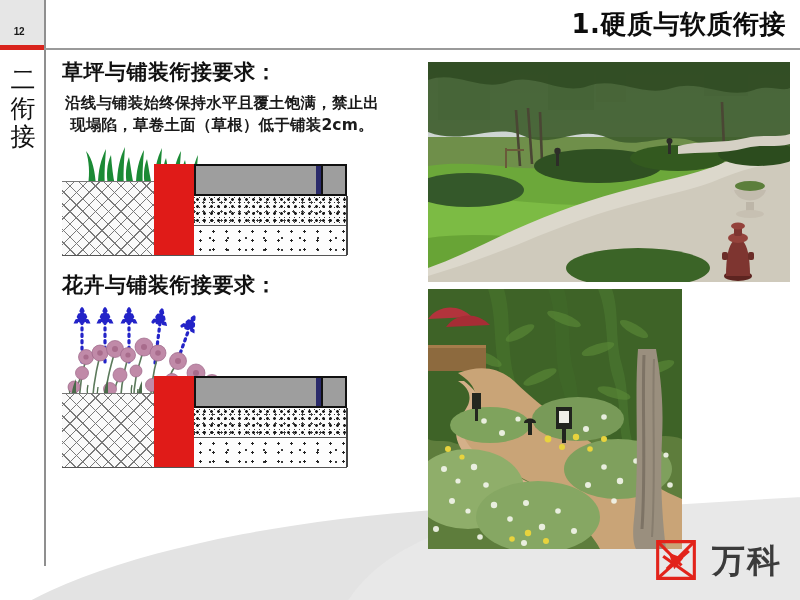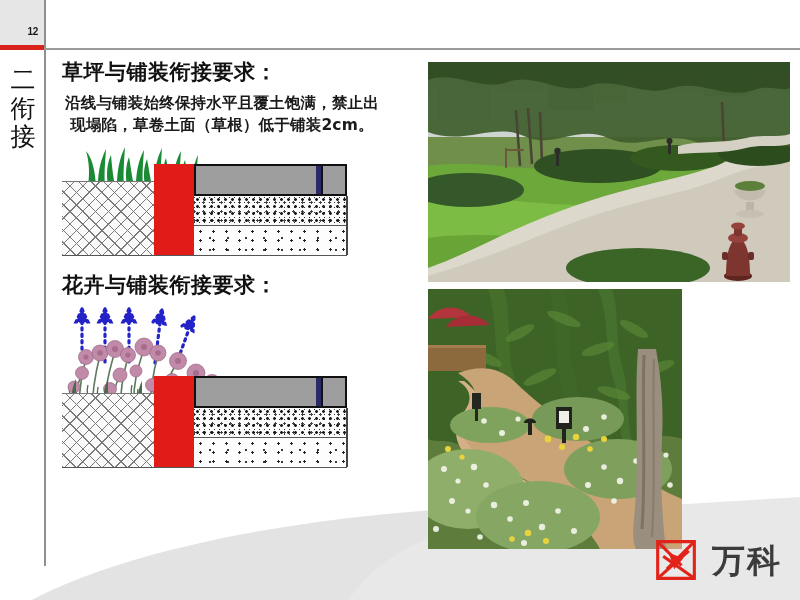--- a/index.html
+++ b/index.html
@@ -42,21 +42,21 @@
     position: absolute;
     left: 0; top: 0;
     width: 44px; height: 45px;
     background: #e6e6e6;
     z-index: 3;
   }
   .sidebar-page-num {
     position: absolute;
     left: 0; top: 26px;
     width: 38px;
-    text-align: right;
+    text-align: center;
     font-size: 10px;
     font-weight: bold;
     color: #1a1a1a;
     letter-spacing: -0.3px;
     z-index: 4;
   }
   .sidebar-redbar {
     position: absolute;
     left: 0; top: 45px;
     width: 44px; height: 5px;
@@ -253,20 +253,21 @@
   <div class="sidebar-vline"></div>
 
   <div class="sidebar-vtext">
     <span class="ch">二</span>
     <span class="gap"></span>
     <span class="ch">衔</span>
     <span class="ch">接</span>
   </div>
 
   <div class="header-line"></div>
+  <div class="slide-title">1.硬质与软质衔接</div>
 
   <div class="content-left">
 
     <h2 class="sec-heading">草坪与铺装衔接要求：</h2>
     <p class="sec-body">沿线与铺装始终保持水平且覆土饱满，禁止出现塌陷，草卷土面（草根）低于铺装2cm。</p>
 
     <div class="diagram" style="height:110px;">
 
       <div class="grass" style="left:22px; top:0px;">
         <svg width="120" height="40" viewBox="0 0 120 40">

